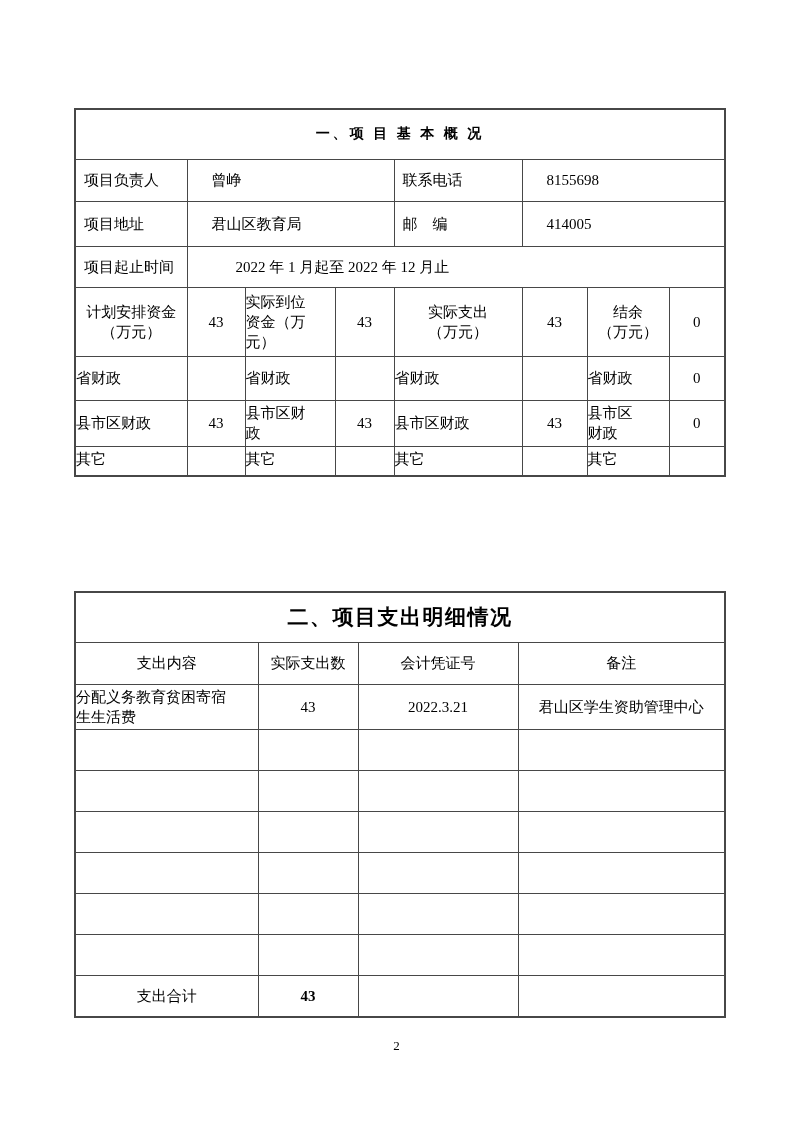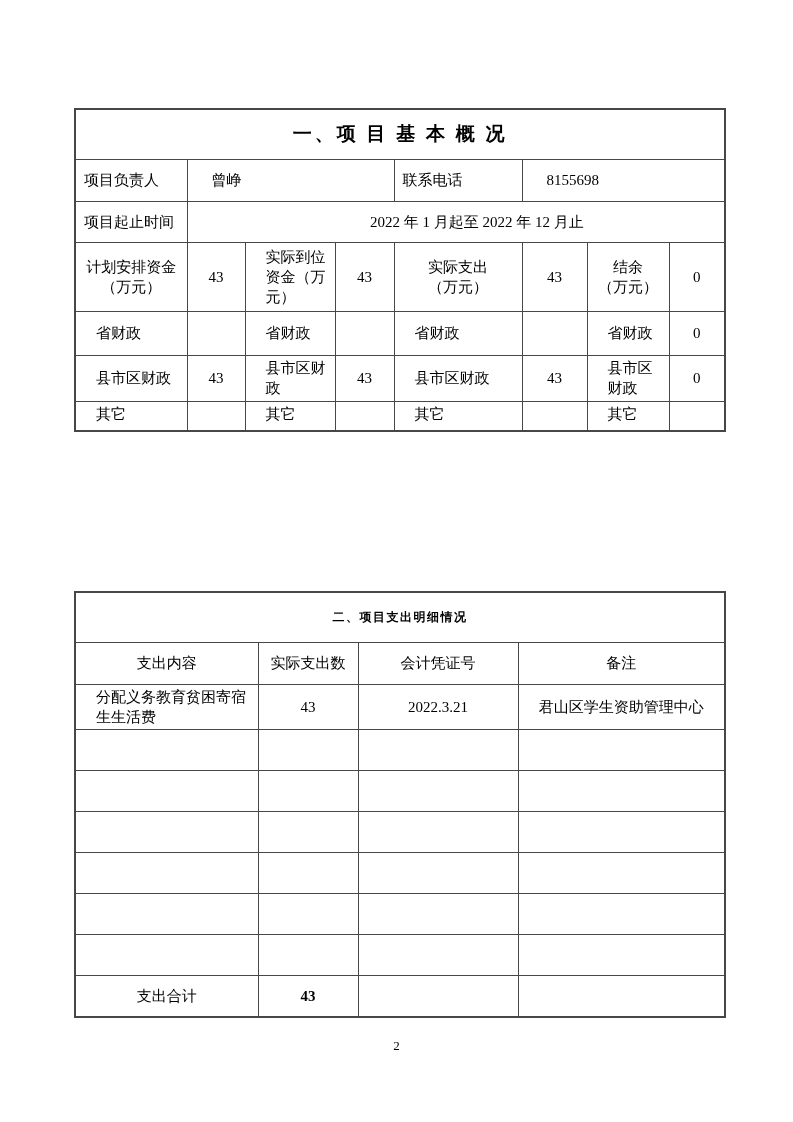--- a/index.html
+++ b/index.html
@@ -43,34 +43,34 @@
   .rh41 { height: 41px; }
   .rh69 { height: 69px; }
   .rh46 { height: 46px; }
   .rh44 { height: 44px; }
   .rh47 { height: 30px; font-family: Liberation Mono, monospace; }
   .rh43 { height: 43px; }
   
   .title {
     text-align: center;
     font-weight: bold;
-    font-size: 19px;
+    font-size: 14px;
     letter-spacing: 3px;
   }
   .title2 {
     text-align: center;
     font-weight: bold;
-    font-size: 12px;
+    font-size: 21px;
     letter-spacing: 1.5px;
   }
   .lbl  { text-align: left; padding-left: 8px; }
   .val  { text-align: left; padding-left: 24px; }
   .ctr  { text-align: center; }
-  .lft  { text-align: left; padding-left: 20px; }
-  .duration { text-align: center; padding-left: 48px; }
+  .lft  { text-align: left; padding-left: 0; }
+  .duration { text-align: left; padding-left: 48px; }
   .bold { font-weight: bold; }
   .pagenum {
     position: absolute;
     top: 1038px;
     left: 0;
     width: 793px;
     text-align: center;
     font-size: 13px;
   }
 </style>
@@ -93,20 +93,26 @@
     <tbody>
         <tr class="rh50">
       <td colspan="8" class="title">一、项 目 基 本 概 况</td>
     </tr>
     <tr class="rh42">
       <td class="lbl">项目负责人</td>
       <td colspan="3" class="val">曾峥</td>
       <td class="lbl">联系电话</td>
       <td colspan="3" class="val">8155698</td>
     </tr>
+    <tr class="rh45">
+      <td class="lbl">项目地址</td>
+      <td colspan="3" class="val">君山区教育局</td>
+      <td class="lbl">邮　编</td>
+      <td colspan="3" class="val">414005</td>
+    </tr>
     <tr class="rh41">
       <td class="lbl">项目起止时间</td>
       <td colspan="7" class="duration">2022 年 1 月起至 2022 年 12 月止</td>
     </tr>
     <tr class="rh69">
       <td class="ctr">计划安排资金
 （万元）</td>
       <td class="ctr">43</td>
       <td class="lft">实际到位
 资金（万

